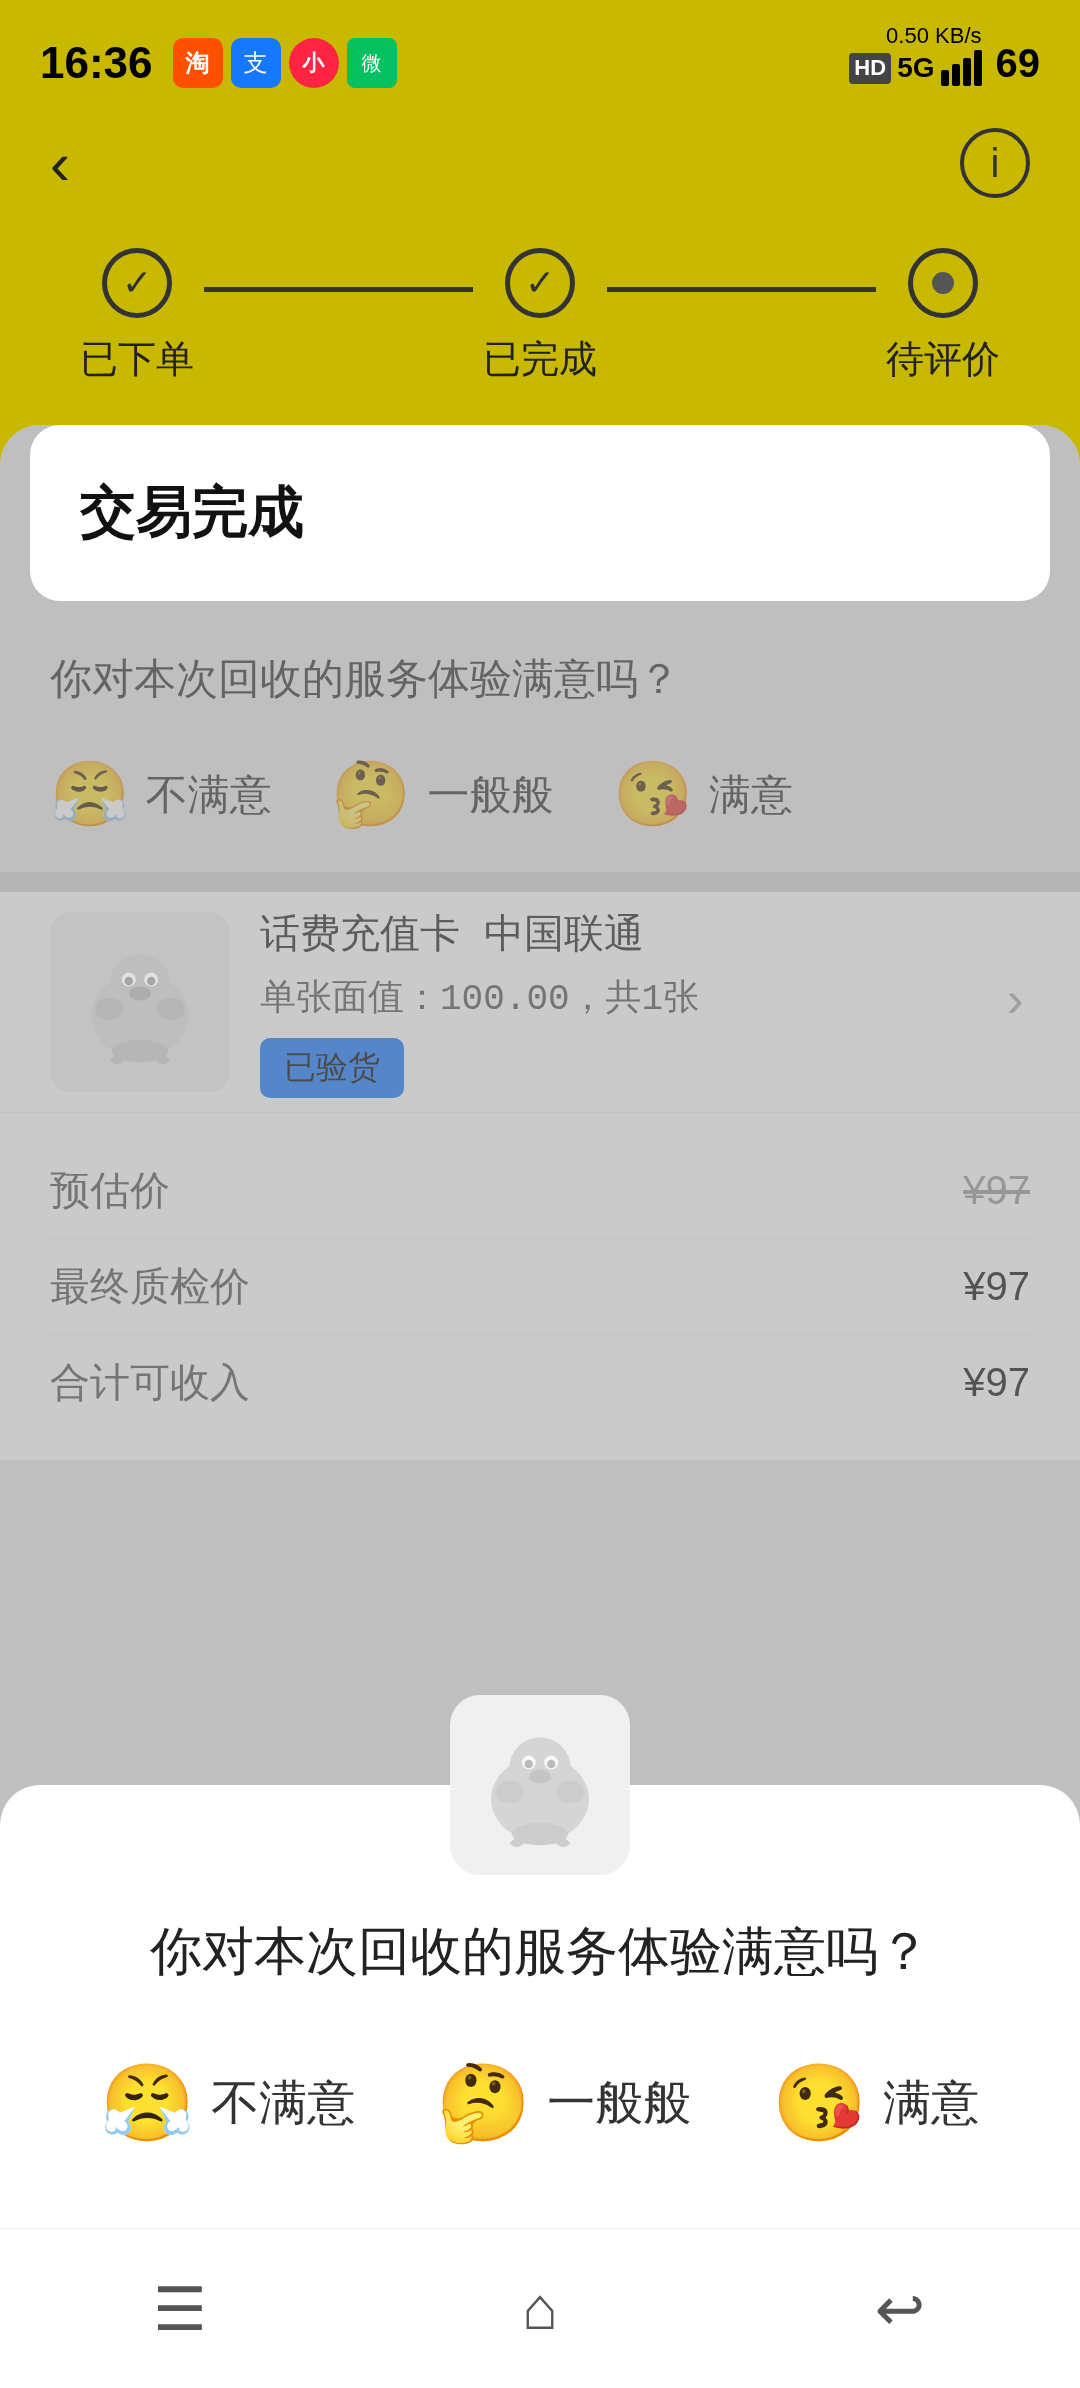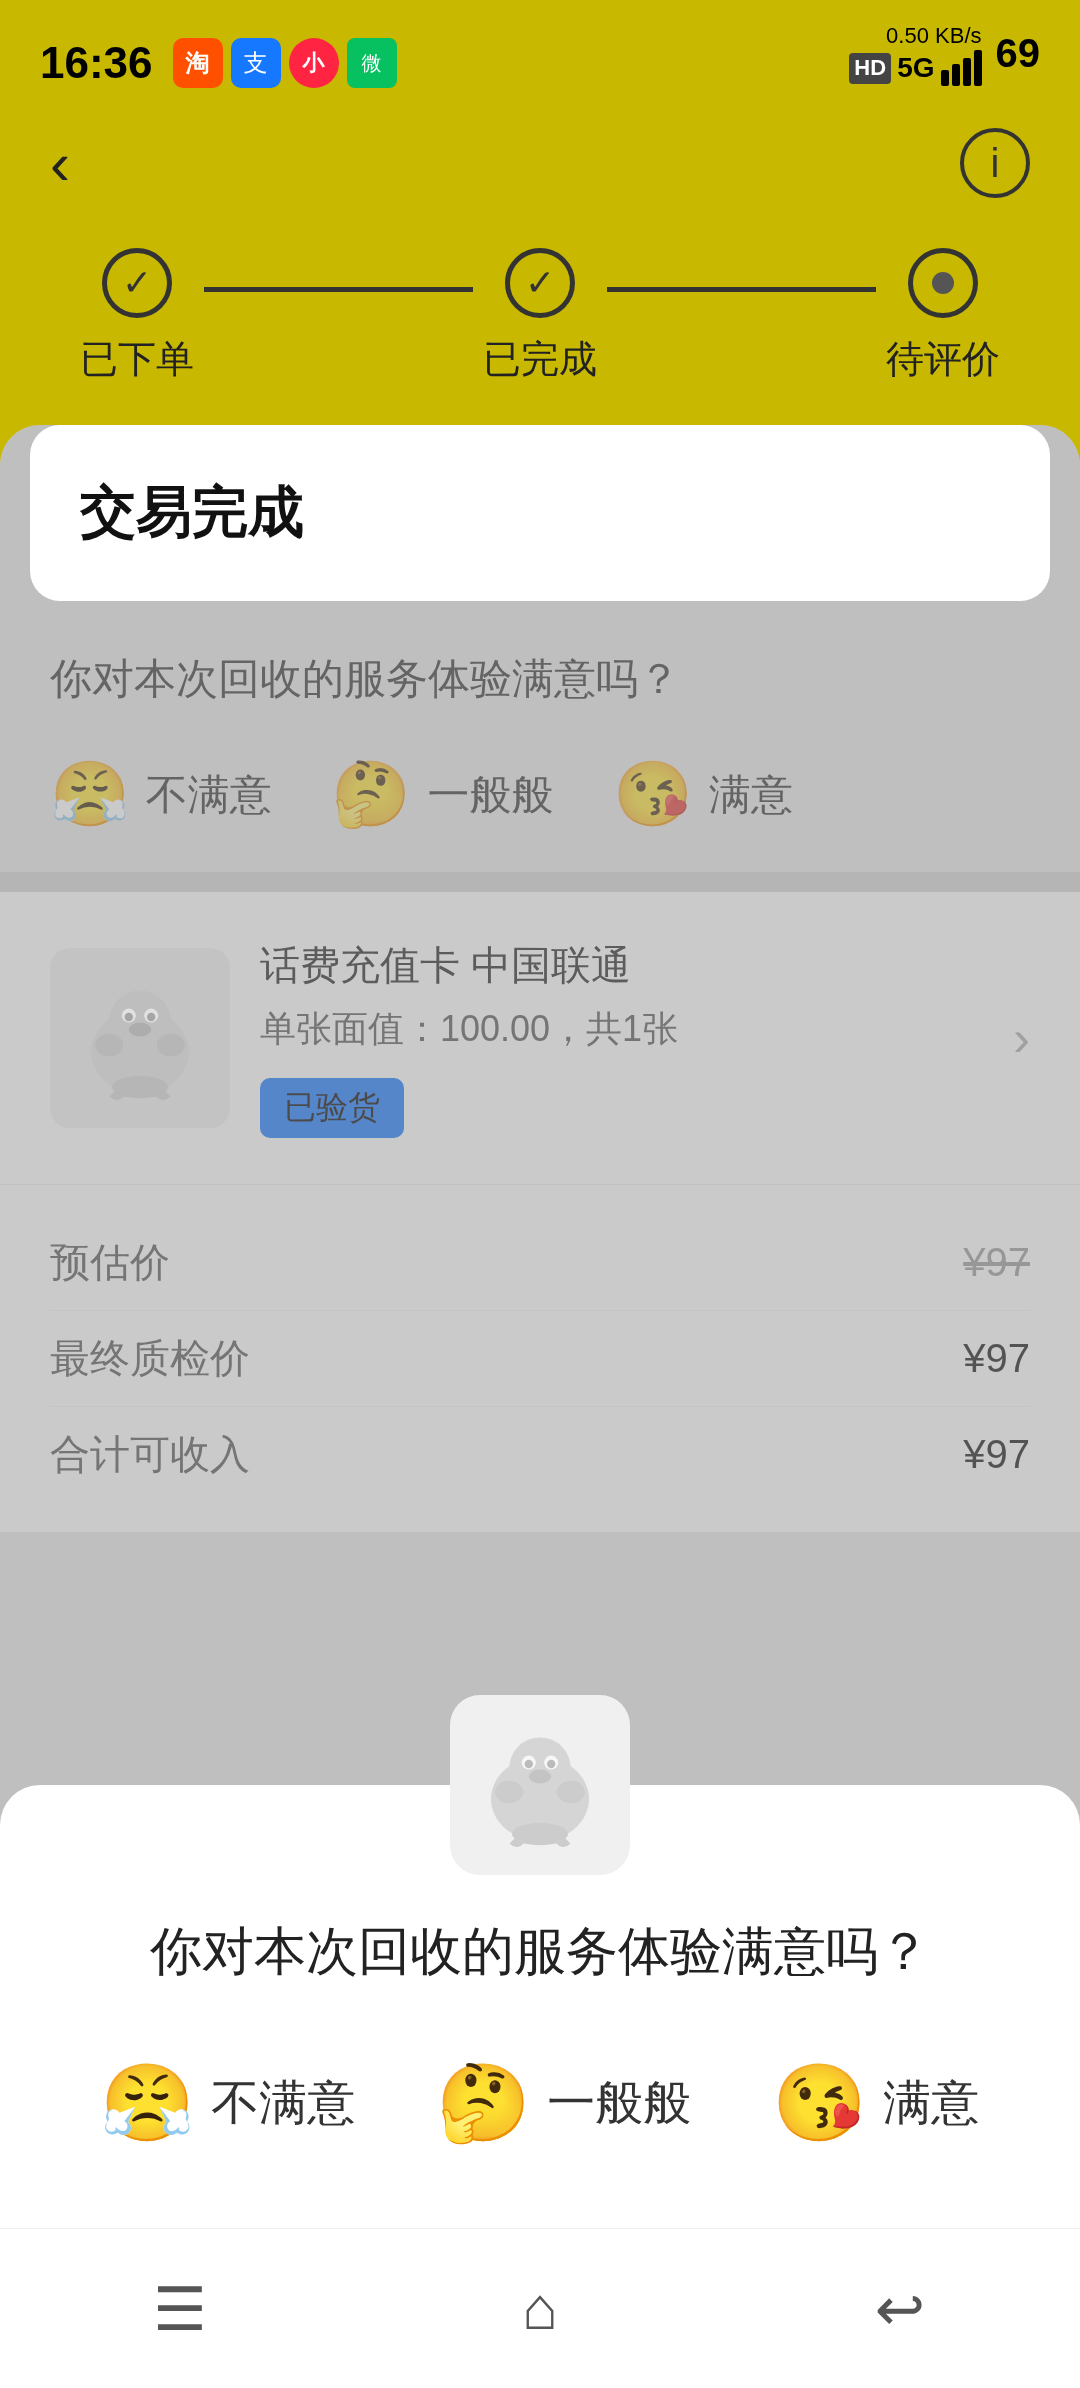--- a/index.html
+++ b/index.html
@@ -41,21 +41,21 @@
       justify-content: center;
       font-size: 28px;
     }
     .app-icon.taobao { background: #ff5000; color: white; font-size: 24px; font-weight: bold; }
     .app-icon.alipay { background: #1677ff; color: white; font-size: 24px; }
     .app-icon.xiaohongshu { background: #ff2442; color: white; font-size: 20px; }
     .app-icon.wechat { background: #07c160; color: white; font-size: 20px; }
 
     .right-status {
       display: flex;
-      align-items: center;
+      align-items: flex-end;
       gap: 14px;
     }
     .network-info {
       display: flex;
       flex-direction: column;
       align-items: flex-end;
       font-size: 22px;
       color: #000;
       line-height: 1.3;
     }
@@ -201,21 +201,22 @@
     
     .section-divider {
       height: 20px;
       background: #d5d5d5;
       margin: 0;
     }
 
     
     .product-section {
       background: white;
-      padding: 46px 50px;
+      padding: 14px 50px;
+      font-family: Liberation Mono, monospace;
     }
     .product-row {
       display: flex;
       align-items: center;
       gap: 30px;
     }
     .product-image {
       width: 180px;
       height: 180px;
       background: #f0f0f0;
@@ -234,21 +235,21 @@
       flex: 1;
     }
     .product-name {
       font-size: 40px;
       color: #222;
       margin-bottom: 12px;
     }
     .product-detail {
       font-size: 36px;
       color: #555;
-      margin-bottom: 24px;
+      margin-bottom: 16px;
     }
     .product-badge {
       display: inline-block;
       background: #1677ff;
       color: #000000;
       font-size: 32px;
       padding: 8px 24px;
       border-radius: 10px;
     }
     .product-arrow {

